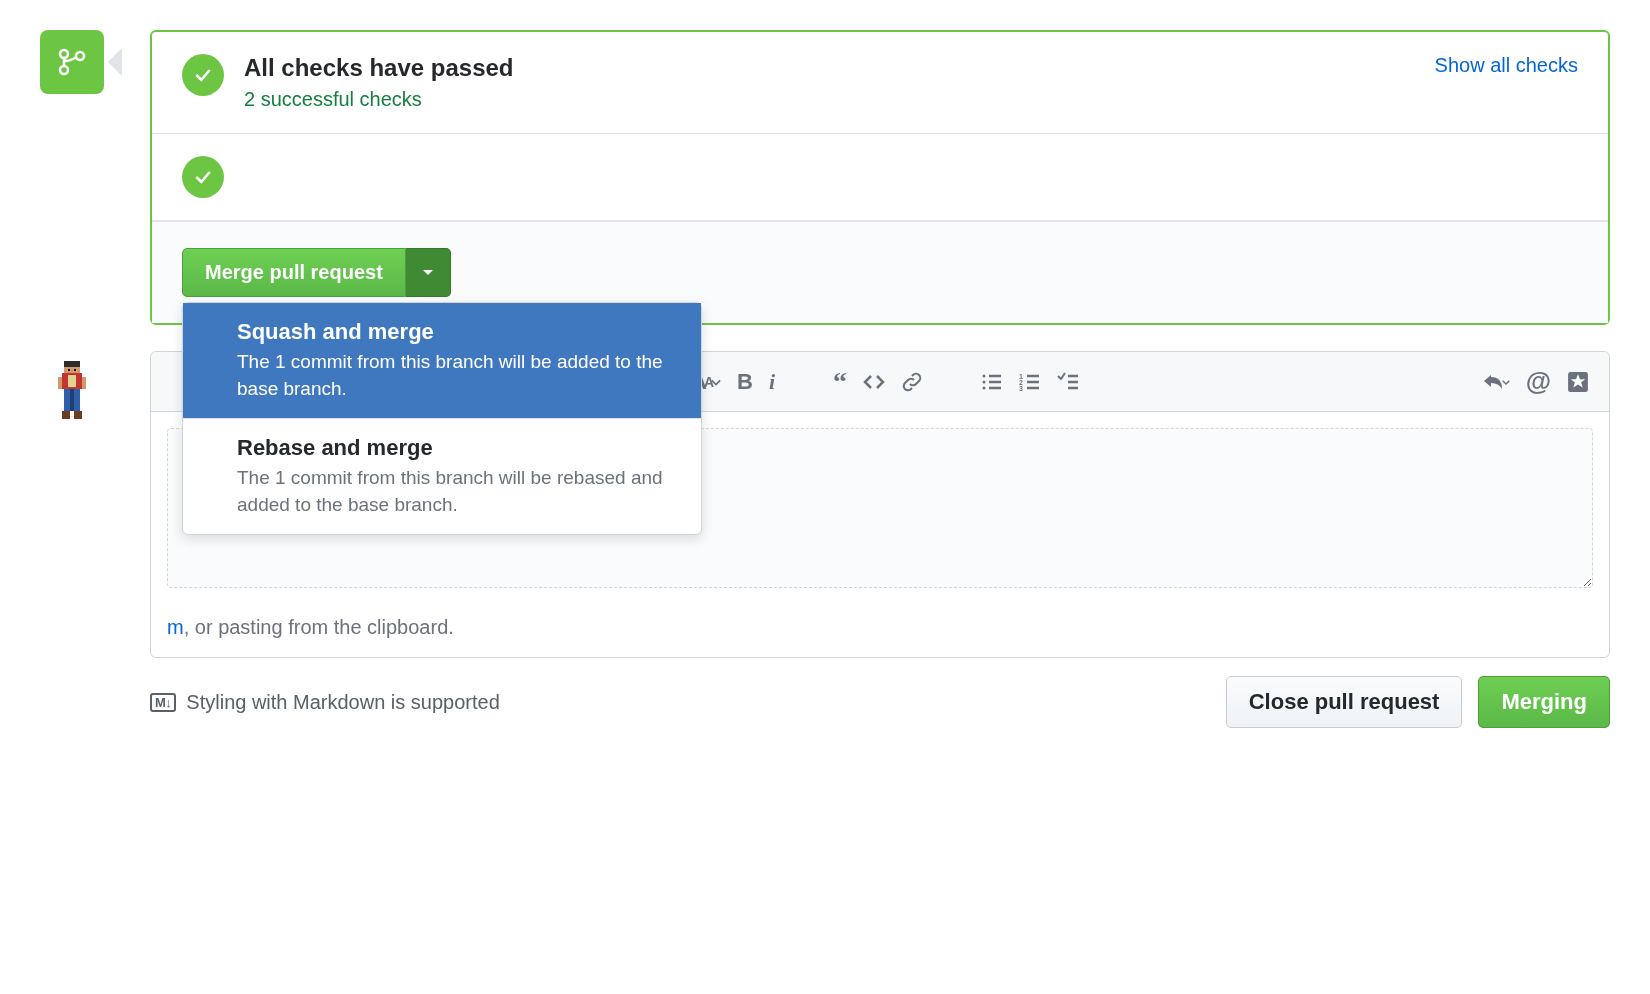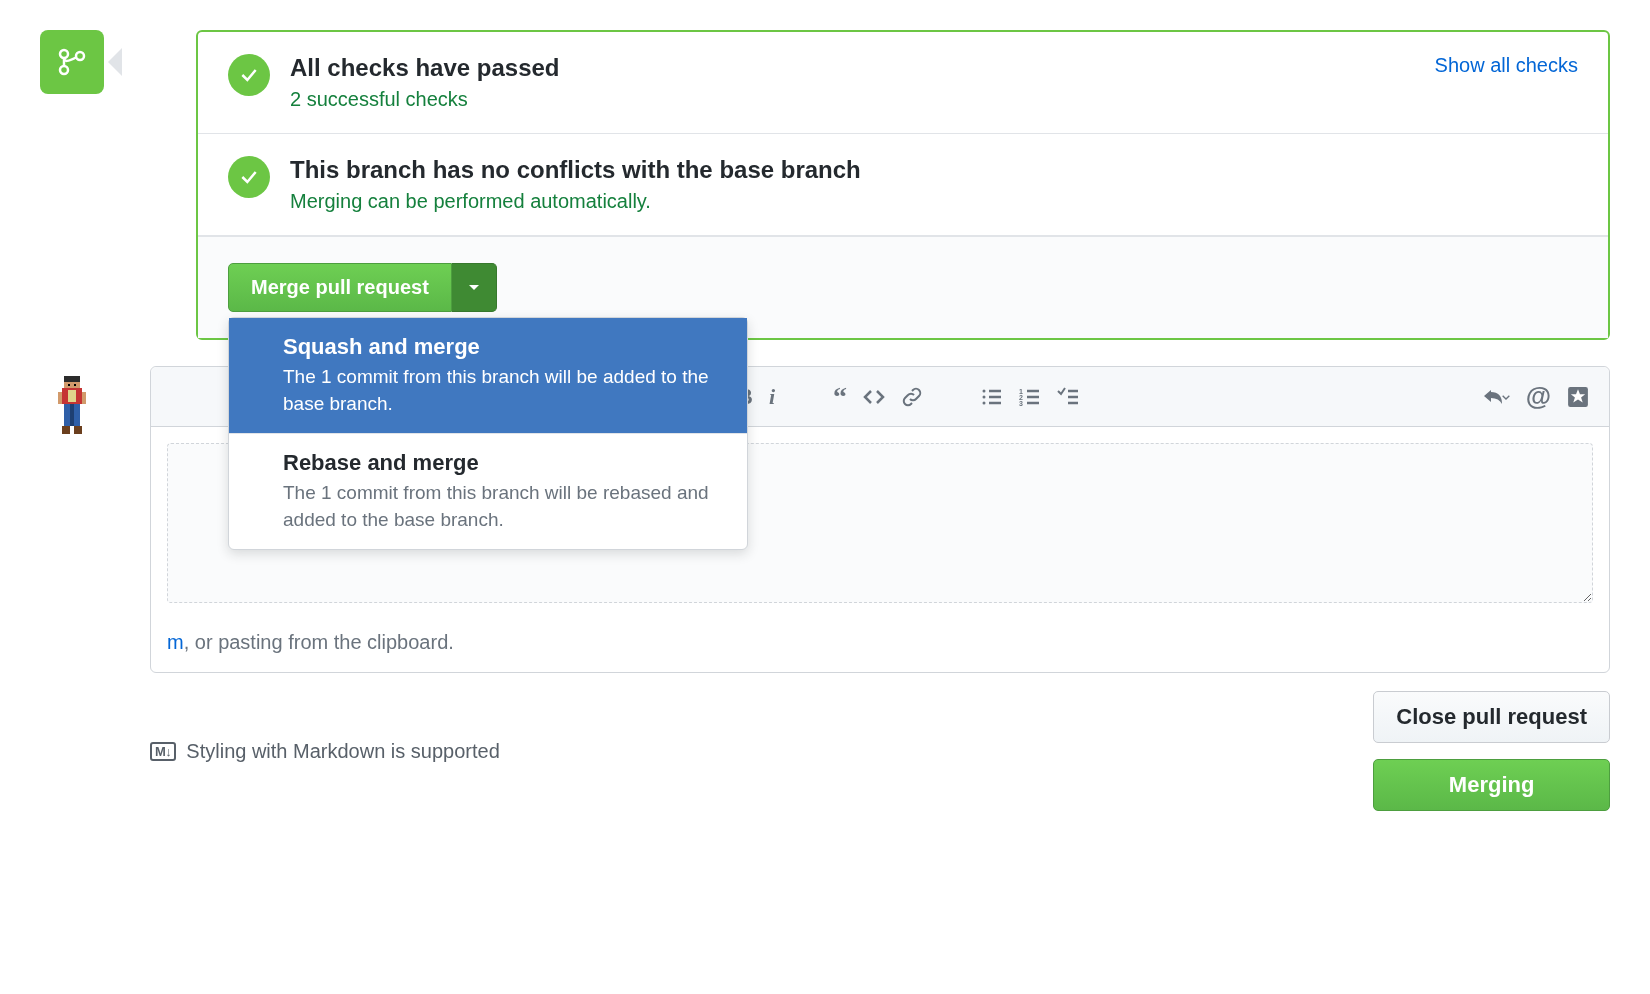--- a/index.html
+++ b/index.html
@@ -3,21 +3,21 @@
 <meta charset="utf-8">
 <style>
   * { box-sizing: border-box; margin: 0; padding: 0; }
   body {
     font-family: -apple-system, BlinkMacSystemFont, "Segoe UI", Helvetica, Arial, sans-serif;
     background: #fff;
     padding: 30px 40px;
     color: #24292e;
     width: 1650px;
   }
-  .layout { display: flex; align-items: flex-start; gap: 46px; }
+  .layout { display: flex; align-items: flex-start; }
   .gutter { width: 110px; flex-shrink: 0; position: relative; }
   .merge-badge {
     width: 64px; height: 64px; border-radius: 8px;
     background: #6cc644; display: flex; align-items: center; justify-content: center;
     position: relative; margin-left: 0;
   }
   .merge-badge::after {
     content: ""; position: absolute; right: -18px; top: 18px;
     border: 14px solid transparent; border-right-color: #e1e4e8;
   }
@@ -125,21 +125,21 @@
     display: flex; align-items: center; margin-top: 18px;
   }
   .md-note {
     display: flex; align-items: center; gap: 10px;
     color: #586069; font-size: 20px;
   }
   .md-note .md-icon {
     display: inline-flex; border: 2px solid #586069; border-radius: 3px;
     padding: 0 3px; font-size: 13px; font-weight: 900; letter-spacing: -0.5px;
   }
-  .footer-buttons { margin-left: auto; display: flex; gap: 16px; flex-direction: column; }
+  .footer-buttons { margin-left: auto; display: flex; gap: 16px; }
   .btn {
     font-size: 22px; font-weight: 700; padding: 12px 22px;
     border-radius: 5px; cursor: pointer; border: 1px solid;
   }
   .btn-default {
     background: linear-gradient(#fafbfc, #eff3f6);
     border-color: #c9ccd1; color: #24292e;
   }
   .btn-primary {
     background: linear-gradient(#6ecf53, #5bb848);
@@ -175,24 +175,20 @@
           <p>2 successful checks</p>
         </div>
         <a class="show-all-link">Show all checks</a>
       </div>
 
       <div class="status-section">
         <div class="circle-check">
           <svg viewBox="0 0 24 24">
               <polyline points="4 12 10 18 20 6"></polyline>
             </svg>
-        </div>
-        <div class="status-text">
-          <h3>This branch has no conflicts with the base branch</h3>
-          <p>Merging can be performed automatically.</p>
         </div>
       </div>
 
       <div class="merge-actions">
         <div class="merge-btn-group">
           <button class="merge-btn">Merge pull request</button>
           <button class="merge-caret-btn">
             <svg viewBox="0 0 12 8">
                 <path d="M1 1 L6 6 L11 1 Z" fill="#fff"></path>
               </svg>

